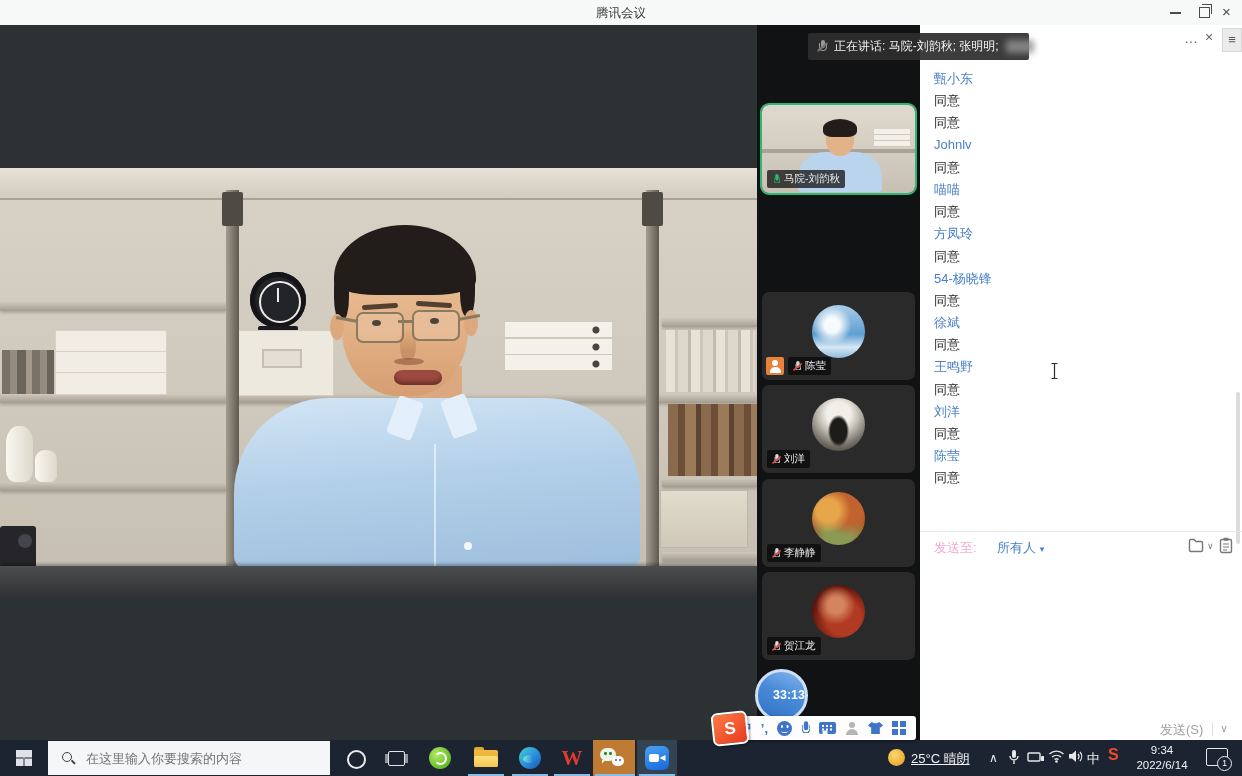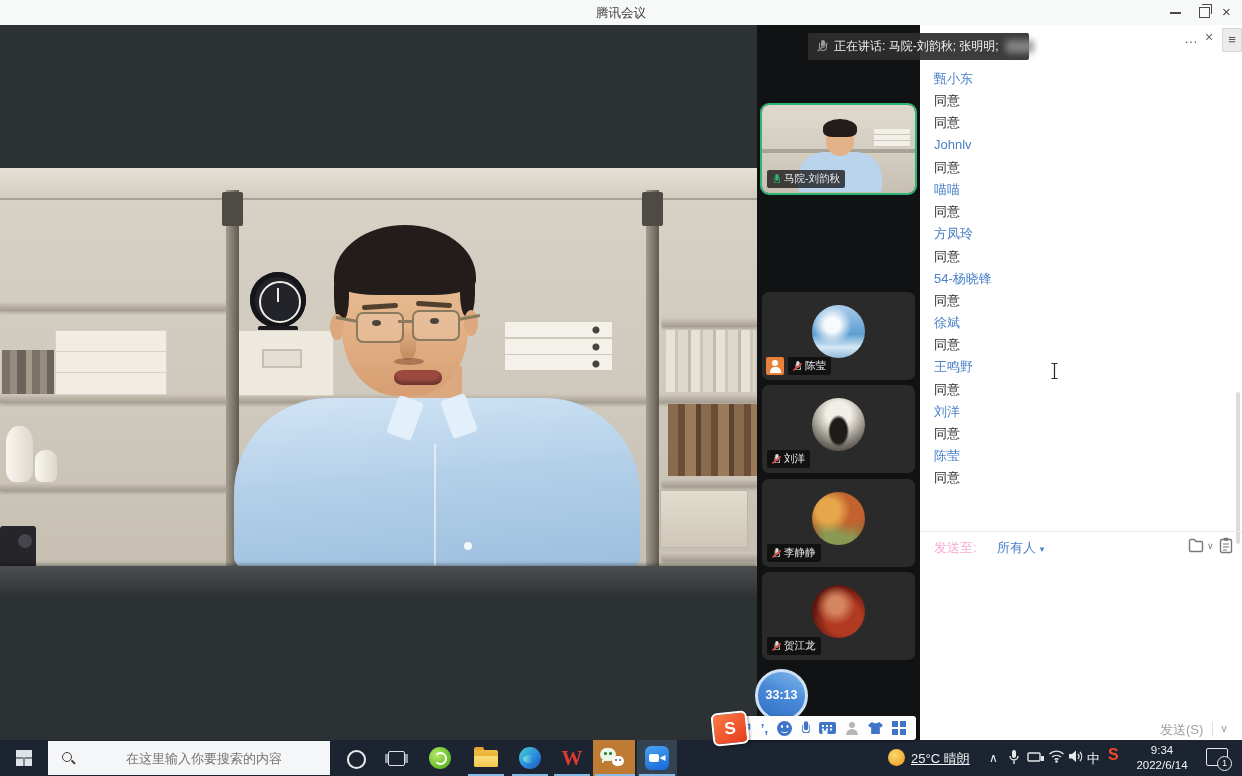--- a/index.html
+++ b/index.html
@@ -90,21 +90,21 @@
   .mini-scene{position:absolute;inset:0;background:linear-gradient(180deg,#ddd7cc 0 10%,#d2cbbf 60%,#c6bfb2);}
   .mini-hair{left:61px;top:14px;width:34px;height:18px;border-radius:50% 50% 30% 30%;background:#221d1b;}
   .mini-face{left:64px;top:19px;width:28px;height:32px;border-radius:48%;background:#e4b288;}
   .mini-shirt{left:36px;top:47px;width:84px;height:40px;border-radius:26px 26px 4px 4px;background:#b9d4ec;}
   .mini-shelf{left:0;top:44px;width:153px;height:4px;background:#a9a296;}
   .mini-boxes{left:112px;top:24px;width:36px;height:18px;background:repeating-linear-gradient(180deg,#f3f0e9 0 5px,#cfc9bc 5px 6px);}
 
   
   .timer{left:755px;top:669px;width:47px;height:47px;border-radius:50%;border:3px solid #cfe0f4;
          background:linear-gradient(205deg,#85b8ec 0%,#4a8bd8 45%,#2f6fc4 100%);
-         color:#fff;font-size:12.5px;font-weight:bold;text-align:center;line-height:47px;z-index:30;cursor:pointer;}
+         color:#fff;font-size:12.5px;font-weight:bold;text-align:right;line-height:47px;z-index:30;cursor:pointer;}
 
   
   .banner{left:808px;top:33px;width:221px;height:27px;background:rgba(45,45,45,.93);border-radius:2px;z-index:40;
           display:flex;align-items:center;gap:7px;padding:0 10px;box-sizing:border-box;color:#f2f2f2;font-size:12px;white-space:nowrap;}
   .blur-blob{width:28px;height:13px;background:#8f8f8f;border-radius:2px;filter:blur(3px);opacity:.85;flex:none;}
 
   
   .chat{left:920px;top:25px;width:322px;height:715px;background:#fff;}
   .chat-more{left:1184px;top:30px;font-size:14px;color:#666;cursor:pointer;}
   .chat-close{left:1205px;top:29px;font-size:14px;color:#666;cursor:pointer;}
@@ -154,21 +154,21 @@
   .winlogo{position:absolute;left:16px;top:10px;width:16px;height:16px;
     background:conic-gradient(#dde3e8 0 100%);
     -webkit-mask:conic-gradient(transparent 0 0) padding-box, linear-gradient(#000 0 0);
     background:#dde3e8;
     clip-path:polygon(0 0,47% 0,47% 47%,0 47%,0 0,53% 0,100% 0,100% 47%,53% 47%,53% 53%,100% 53%,100% 100%,53% 100%,53% 53%,47% 53%,47% 100%,0 100%,0 53%,47% 53%,47% 47%);}
   .search-box{left:48px;top:741px;width:282px;height:34px;background:#f5f6f7;display:flex;align-items:center;}
   .mag{position:relative;width:12px;height:12px;margin:0 10px 0 14px;flex:none;}
   .mag:before{content:"";position:absolute;left:0;top:0;width:8px;height:8px;border:1.6px solid #3f3f3f;border-radius:50%;}
   .mag:after{content:"";position:absolute;left:8.5px;top:9px;width:4.5px;height:1.6px;background:#3f3f3f;transform:rotate(45deg);}
   .search-input{border:none;outline:none;background:transparent;font-size:13px;width:230px;color:#333;
-                font-family:"Liberation Sans","DejaVu Sans",sans-serif;margin-left:40px;}
+                font-family:"Liberation Sans","DejaVu Sans",sans-serif;}
   .cortana{left:347px;top:750px;width:15px;height:15px;border:2.5px solid #e8eaec;border-radius:50%;cursor:pointer;}
   .taskview{left:388px;top:751px;width:15px;height:13px;border:1.6px solid #dfe3e6;border-radius:2px;cursor:pointer;}
   .taskview:before{content:"";position:absolute;left:-4px;top:2px;width:3px;height:9px;background:#dfe3e6;opacity:.6;}
   .taskview:after{content:"";position:absolute;right:-4px;top:2px;width:3px;height:9px;background:#dfe3e6;opacity:.6;}
   .app-cell{top:740px;width:40px;height:36px;display:flex;align-items:center;justify-content:center;cursor:pointer;}
   .underline{position:absolute;left:2px;bottom:0;width:36px;height:2.5px;background:#86bde8;}
   .app-green{width:22px;height:22px;border-radius:50%;background:radial-gradient(circle at 35% 35%,#b5e86a,#6fc22e 60%,#53a01c);position:relative;}
   .app-green:after{content:"";position:absolute;left:5px;top:5px;width:9px;height:9px;border:2px solid #fff;border-radius:50%;border-left-color:transparent;}
   .app-folder{width:24px;height:17px;position:relative;background:linear-gradient(#f0bc42,#e2a52f);border-radius:0 2px 2px 2px;}
   .app-folder:before{content:"";position:absolute;left:0;top:-3px;width:10px;height:3px;background:#e2a52f;border-radius:2px 2px 0 0;}

